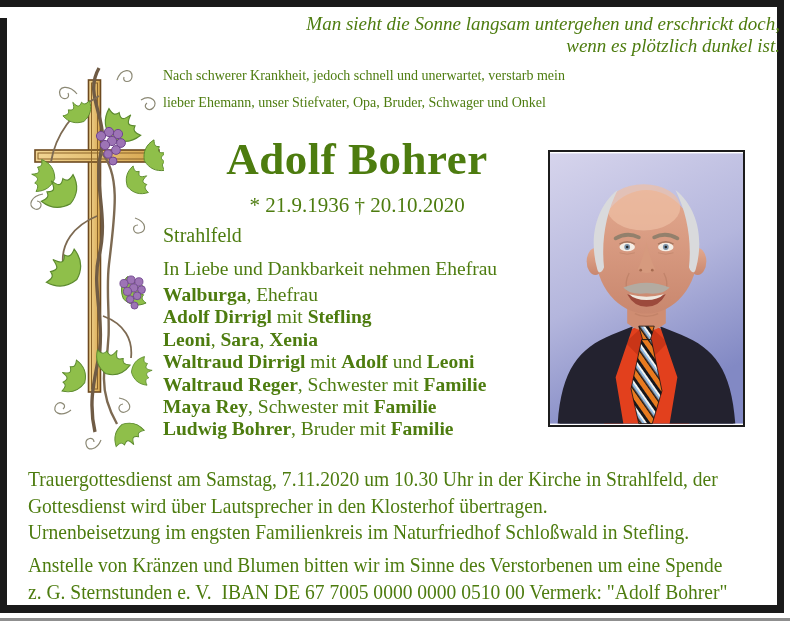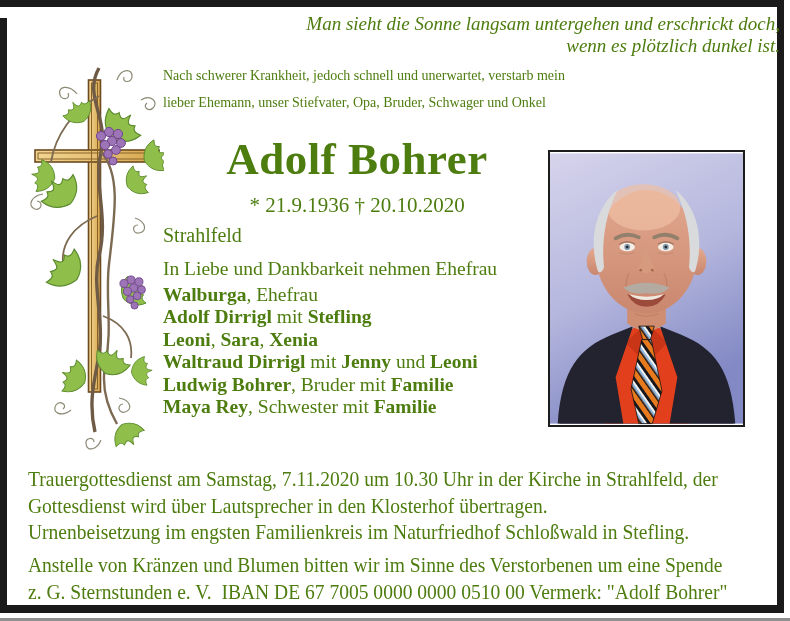--- a/index.html
+++ b/index.html
@@ -64,23 +64,24 @@
   </div>
 
   <div class="place">Strahlfeld</div>
 
   <div class="liebe">In Liebe und Dankbarkeit nehmen Ehefrau</div>
 
   <div class="mourners">
       <div class="mline"><span class="bold">Walburga</span><span>, Ehefrau</span></div>
       <div class="mline"><span class="bold">Adolf Dirrigl</span><span> mit </span><span class="bold">Stefling</span></div>
       <div class="mline"><span class="bold">Leoni</span><span>, </span><span class="bold">Sara</span><span>, </span><span class="bold">Xenia</span></div>
-      <div class="mline"><span class="bold">Waltraud Dirrigl</span><span> mit </span><span class="bold">Jenny</span><span> und </span><span class="bold">Leoni</span></div>
+      <div class="mline"><span class="bold">Waltraud Dirrigl</span><span> mit </span><span class="bold">Adolf</span><span> und </span><span class="bold">Leoni</span></div>
+      <div class="mline"><span class="bold">Waltraud Reger</span><span>, Schwester mit </span><span class="bold">Familie</span></div>
+      <div class="mline"><span class="bold">Maya Rey</span><span>, Schwester mit </span><span class="bold">Familie</span></div>
       <div class="mline"><span class="bold">Ludwig Bohrer</span><span>, Bruder mit </span><span class="bold">Familie</span></div>
-      <div class="mline"><span class="bold">Maya Rey</span><span>, Schwester mit </span><span class="bold">Familie</span></div>
     </div>
 
   <div class="narrowblock service">
       <div class="line">Trauergottesdienst am Samstag, 7.11.2020 um 10.30 Uhr in der Kirche in Strahlfeld, der</div>
       <div class="line">Gottesdienst wird über Lautsprecher in den Klosterhof übertragen.</div>
       <div class="line">Urnenbeisetzung im engsten Familienkreis im Naturfriedhof Schloßwald in Stefling.</div>
     </div>
 
   <div class="narrowblock donation">
       <div class="line">Anstelle von Kränzen und Blumen bitten wir im Sinne des Verstorbenen um eine Spende</div>

